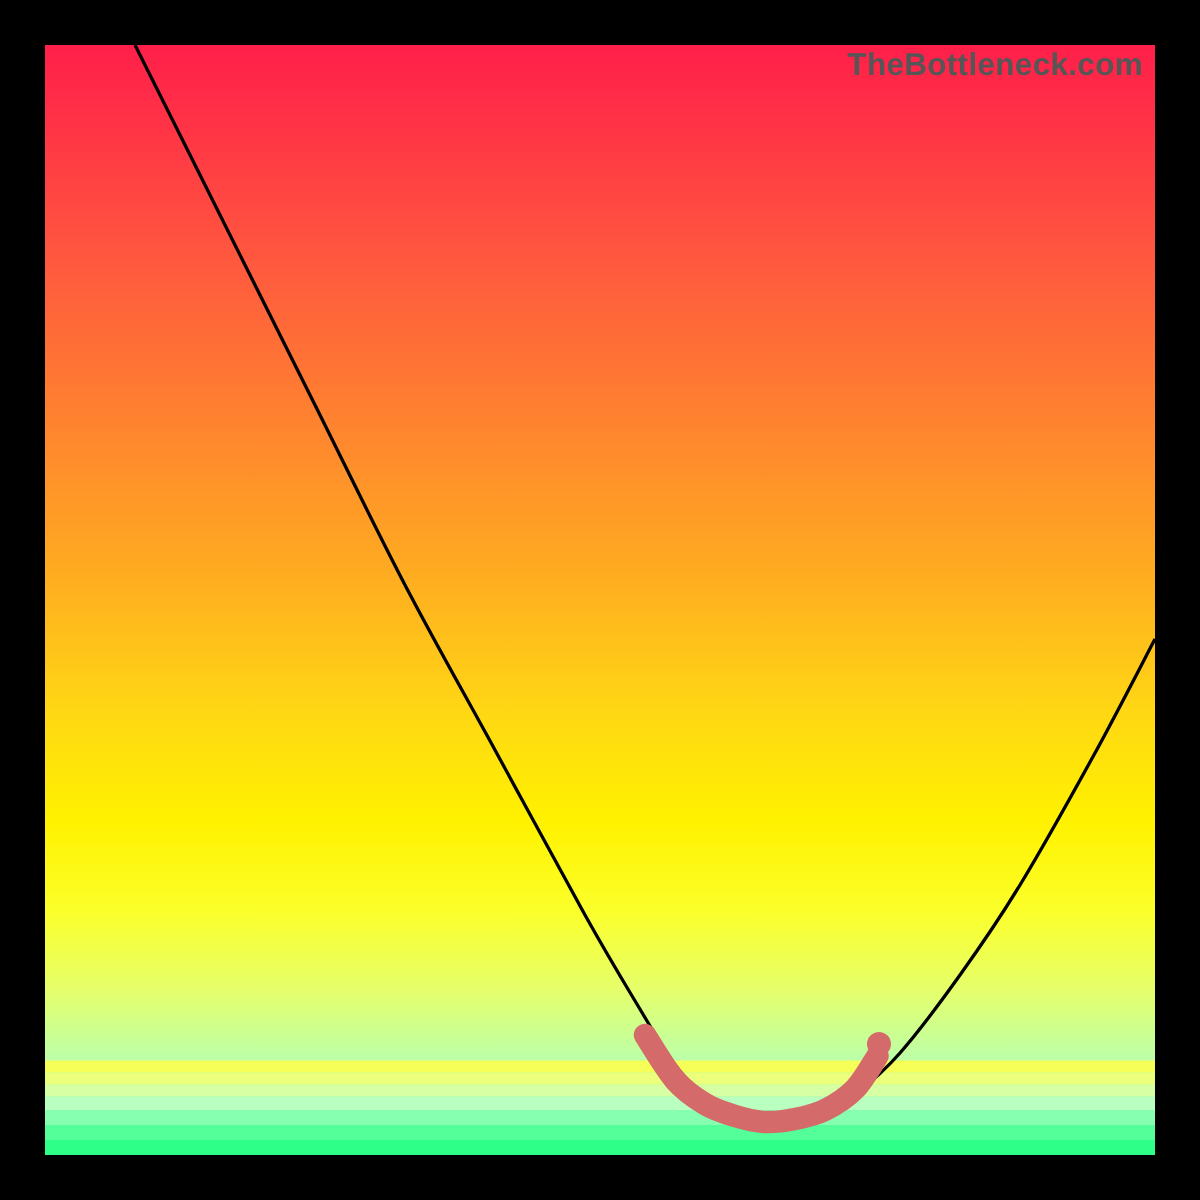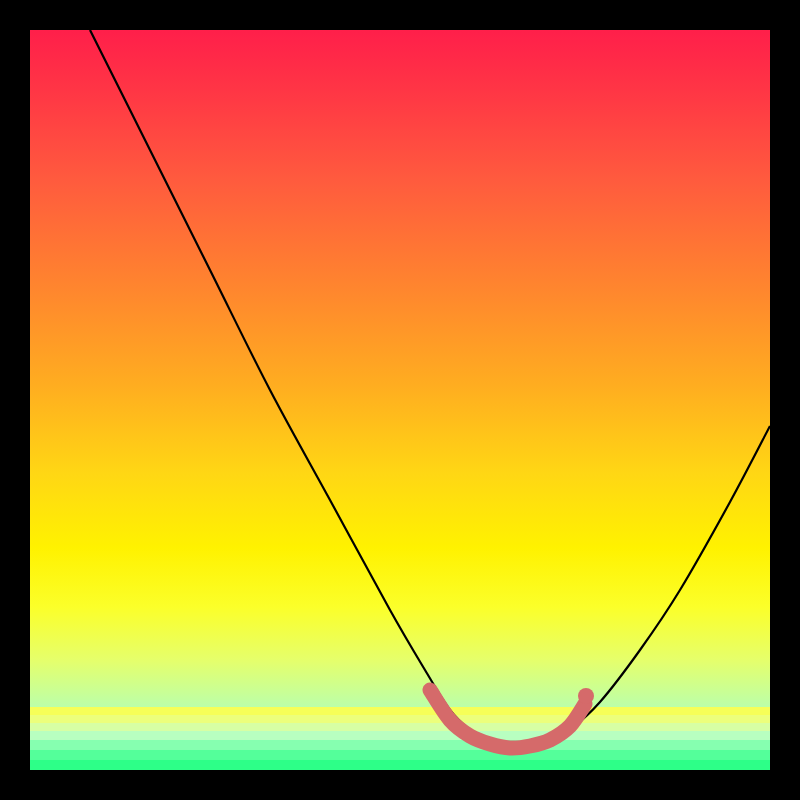--- a/index.html
+++ b/index.html
@@ -43,20 +43,21 @@
     position: absolute;
     left: 0; top: 0;
     width: 740px;
     height: 740px;
   }
 </style>
 </head>
 <body>
 
 <div class="frame">
+  <span class="watermark">TheBottleneck.com</span>
 
   <svg class="plot" viewBox="0 0 740 740" preserveAspectRatio="none">
     <g id="bands-group">
         <rect x="0" width="740" y="730" height="10" fill="#2dff88"></rect>
         <rect x="0" width="740" y="720" height="10" fill="#54ff9a"></rect>
         <rect x="0" width="740" y="710" height="10" fill="#86ffb0"></rect>
         <rect x="0" width="740" y="701" height="9" fill="#b8ffc0"></rect>
         <rect x="0" width="740" y="693" height="8" fill="#d7ffa4"></rect>
         <rect x="0" width="740" y="685" height="8" fill="#ecff7c"></rect>
         <rect x="0" width="740" y="677" height="8" fill="#f6ff58"></rect>

